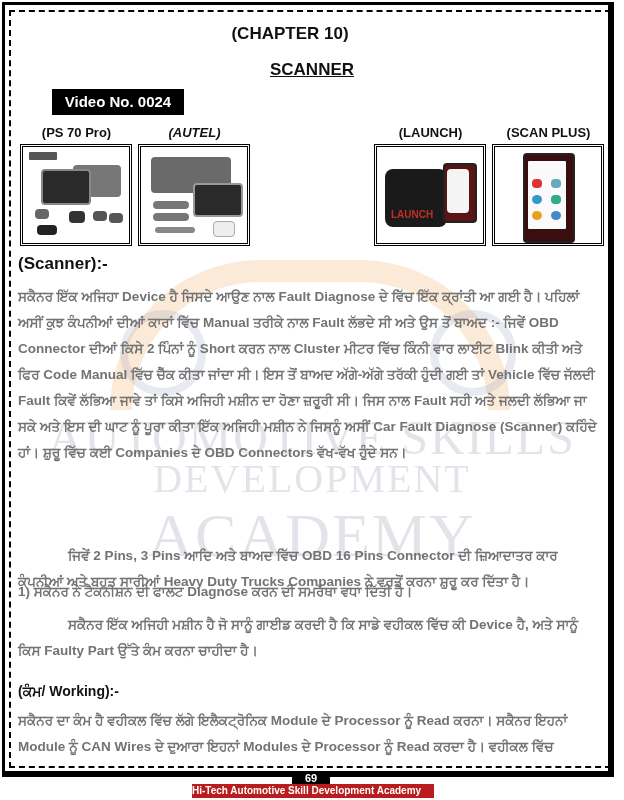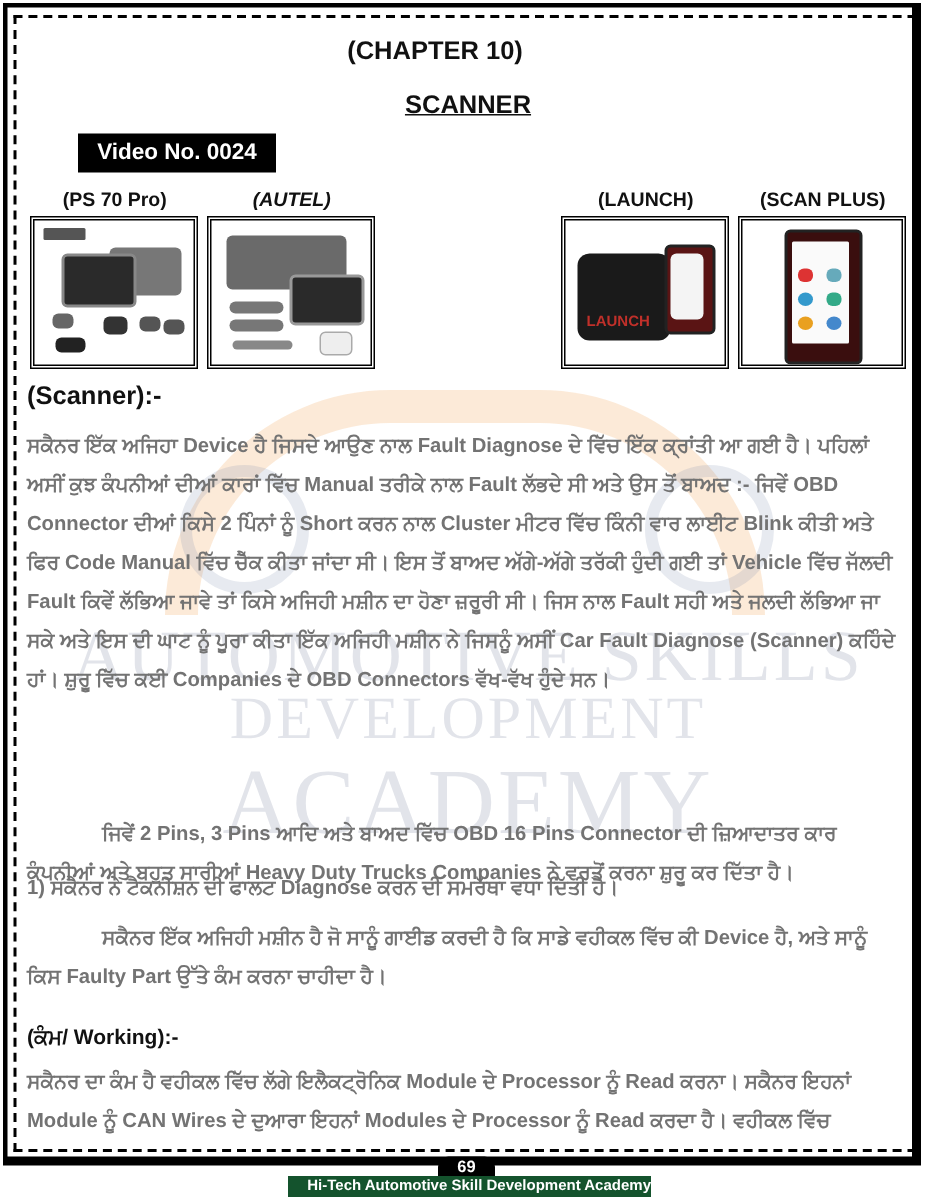--- a/index.html
+++ b/index.html
@@ -23,22 +23,22 @@
     .product { position: absolute; top: 0; width: 113px; }
     .product-label { font-weight: bold; font-size: 13px; text-align: center; height: 20px; line-height: 18px; }
     .product-frame { width: 112px; height: 102px; border: 3px double #000; box-sizing: border-box; background: #fff;
                      position: relative; overflow: hidden; }
     .device { position: absolute; border-radius: 4px; }
     .section-head { position: absolute; left: 18px; font-weight: bold; font-size: 17px; }
     .para { position: absolute; left: 18px; width: 586px; font-size: 13.5px; line-height: 26px; font-weight: bold; color: #737373; }
     .para.indent { text-indent: 50px; }
     .footer-page { position: absolute; left: 292px; top: 771px; width: 38px; height: 14px; background: #000; color: #fff;
                    font-size: 11px; font-weight: bold; text-align: center; line-height: 14px; border-radius: 7px 7px 0 0; }
-    .footer-academy { position: absolute; left: 192px; top: 784px; width: 242px; height: 14px; background: #14532d; color: #fff;
-                      font-size: 10px; font-weight: bold; text-align: right; line-height: 14px; }
+    .footer-academy { position: absolute; left: 192px; top: 784px; width: 242px; height: 14px; background: #b91c1c; color: #fff;
+                      font-size: 10px; font-weight: bold; text-align: left; line-height: 14px; }
   </style>
 </head>
 <body>
 
 <div class="outer-frame"></div>
 <div class="inner-frame"></div>
 
 <div class="watermark">
   <div class="wm-arc"></div>
   <div class="wm-circle" style="left:120px; top:50px;"></div>

